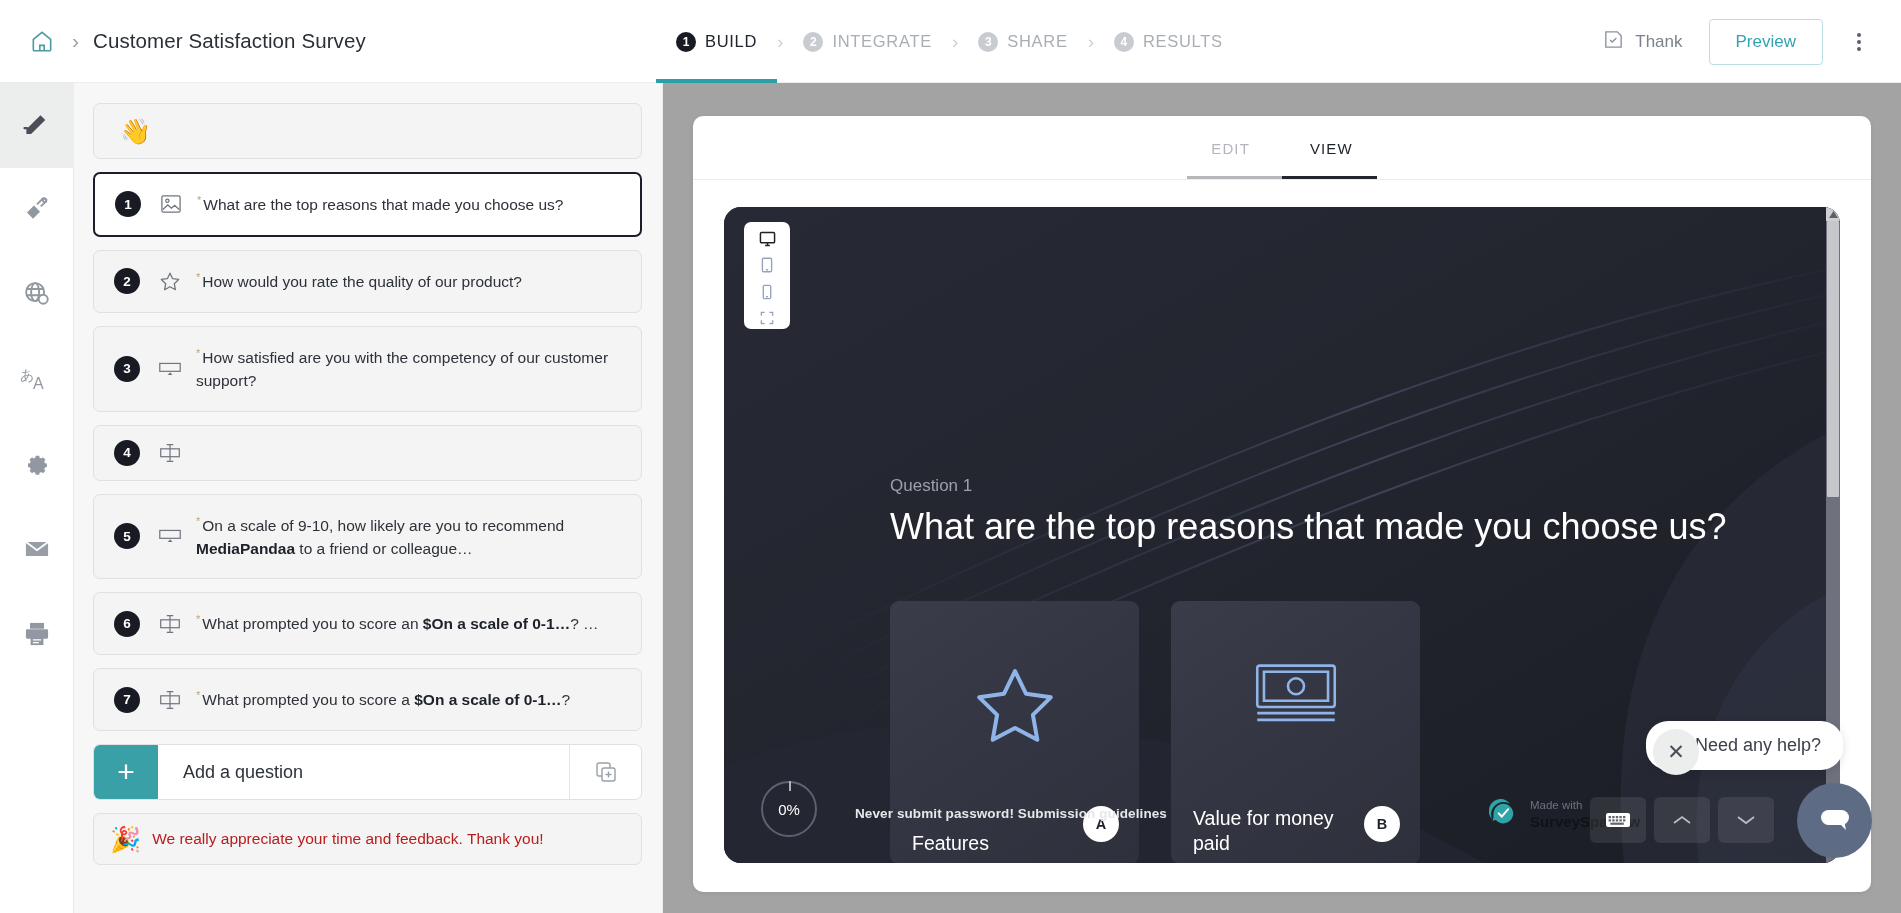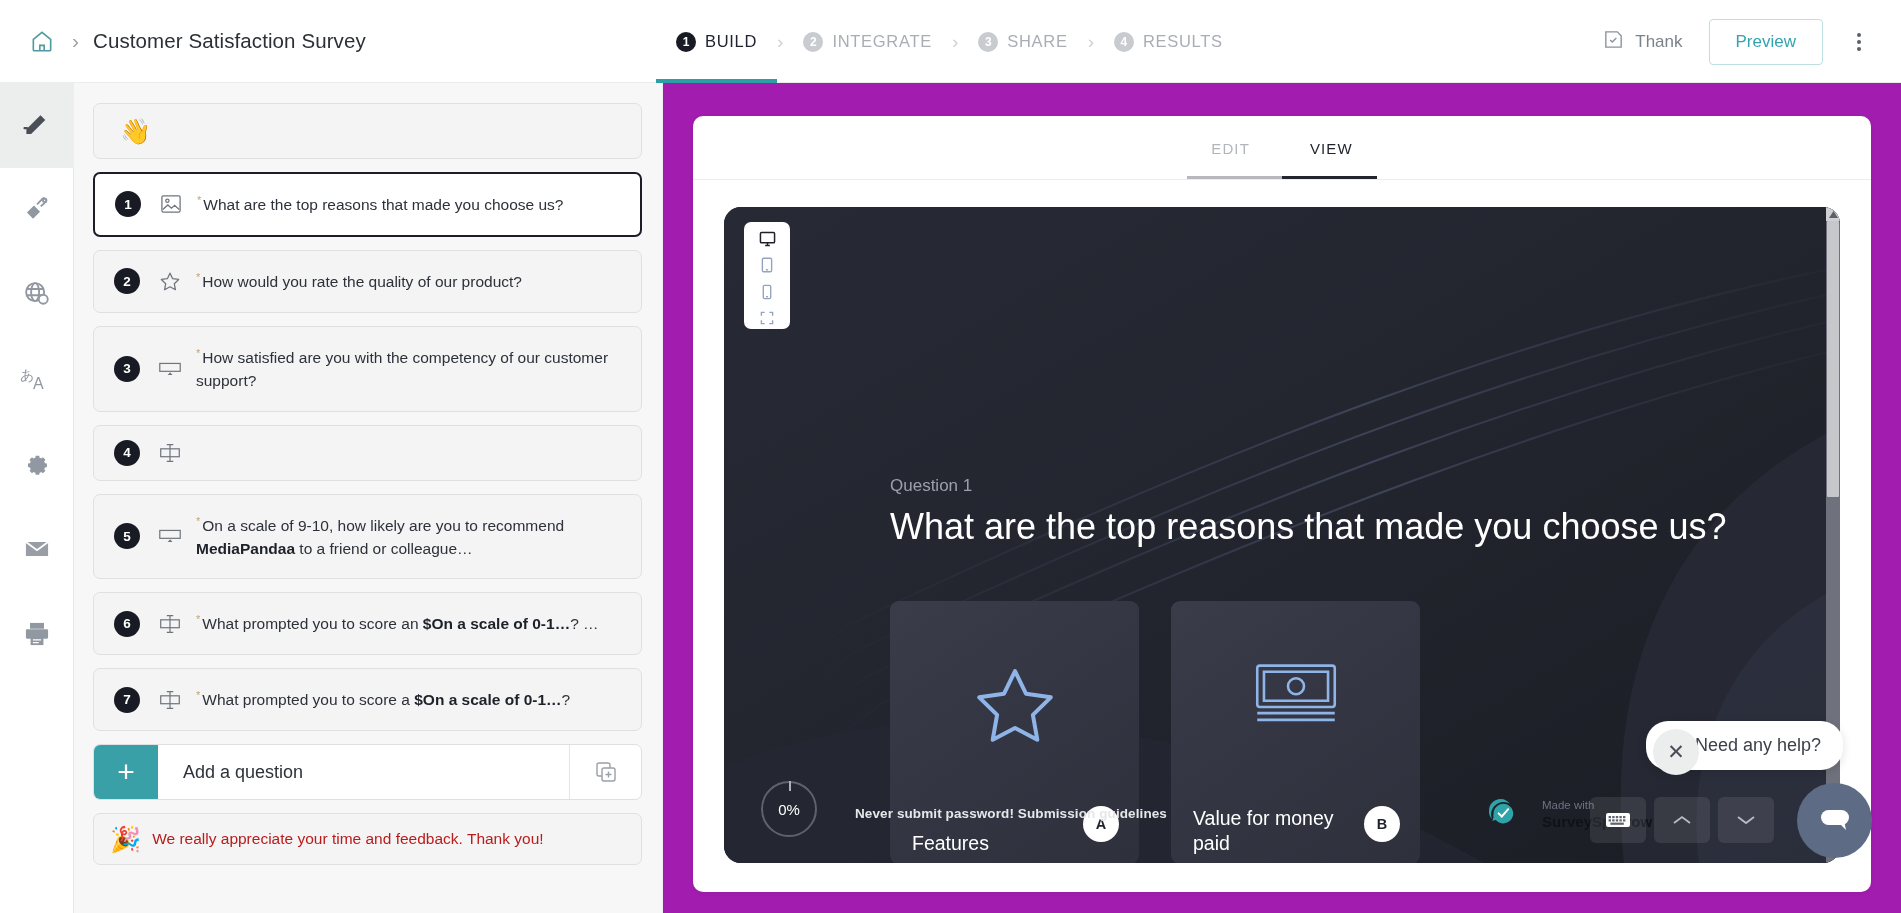--- a/index.html
+++ b/index.html
@@ -87,21 +87,21 @@
   .add-label { flex: 1 1 auto; padding-left: 25px; font-size: 18px; color: #2d3139; }
   .copy-btn { width: 72px; height: 100%; border-left: 1px solid #e4e5e7; display:flex; align-items:center; justify-content:center; color:#9aa0a8; cursor:pointer; }
 
   .thanks-card {
     width: 549px; min-height: 52px; background: #f4f4f4; border: 1px solid #dfe0e2; border-radius: 7px;
     display:flex; align-items:center; gap: 11px; padding: 12px 16px;
   }
   .thanks-card .t { font-size: 15.5px; color: #b91c1c; }
 
   
-  .previewwrap { position: absolute; left: 663px; top: 83px; right: 0; bottom: 0; background: #a21caf; }
+  .previewwrap { position: absolute; left: 663px; top: 83px; right: 0; bottom: 0; background: #a3a3a3; }
   .previewcard {
     position: absolute; left: 30px; top: 33px; width: 1178px; height: 776px;
     background: #fff; border-radius: 10px; box-shadow: 0 1px 4px rgba(0,0,0,.07);
   }
   .pv-tabs { position: absolute; top: 0; left: 0; width: 100%; height: 63px; display:flex; align-items:center; justify-content:center; gap: 0; }
   .pv-tab { font-size: 15px; letter-spacing: 1.1px; color: #b2b6bc; cursor: pointer; padding: 22px 30px 20px; position: relative; }
   .pv-tab.active { color: #1e222a; }
   .pv-tabs-underline { position:absolute; bottom: 0; left: 50%; transform: translateX(-50%); width: 190px; height: 3px; display:flex; }
   .pv-tabs-underline .a { flex:1; background:#b6b8bb; }
   .pv-tabs-underline .b { flex:1; background:#23262e; }
@@ -135,21 +135,21 @@
   }
 
   .footer { position:absolute; left: 0; right: 0; bottom: 0; height: 96px; }
   .ring {
     position:absolute; left: 37px; bottom: 26px; width: 56px; height: 56px; border-radius: 50%;
     border: 2px solid #5d6170; display:flex; align-items:center; justify-content:center; color:#fff; font-size: 15px;
   }
   .ring::before { content:""; position:absolute; top:-2px; left:50%; width:2px; height:10px; background:#aeb2bd; }
   .foot-note { position:absolute; left: 131px; bottom: 42px; font-size: 13.5px; color:#e6e7ea; font-weight:bold; letter-spacing:.1px; }
   .foot-dl { position:absolute; left: 1110px; bottom: 40px; }
-  .brand { position:absolute; left: 760px; bottom: 30px; display:flex; align-items:center; gap:22px; }
+  .brand { position:absolute; left: 760px; bottom: 30px; display:flex; align-items:center; gap:10px; }
   .brand .txt .m { font-size: 11.5px; color:#6c7280; line-height:1.15; }
   .brand .txt .s { font-size: 15px; color:#0f1218; font-weight: bold; line-height:1.15; }
   .navbtns { position:absolute; right: 66px; bottom: 20px; display:flex; gap: 8px; }
   .navbtn { width: 56px; height: 46px; border-radius: 6px; background: rgba(255,255,255,.09); display:flex; align-items:center; justify-content:center; cursor:pointer; }
 
   
   .sbar { position:absolute; right: 0; top: 0; width: 14px; height: 100%; background:#6f727c; }
   .sbar .track-top { position:absolute; top:0; left:0; width:14px; height:14px; background:#cfd0d3; display:flex; align-items:center; justify-content:center; }
   .sbar .thumb { position:absolute; top: 14px; left: 1px; width: 12px; height: 276px; background:#c6c7ca; border-radius: 1px; }
 

